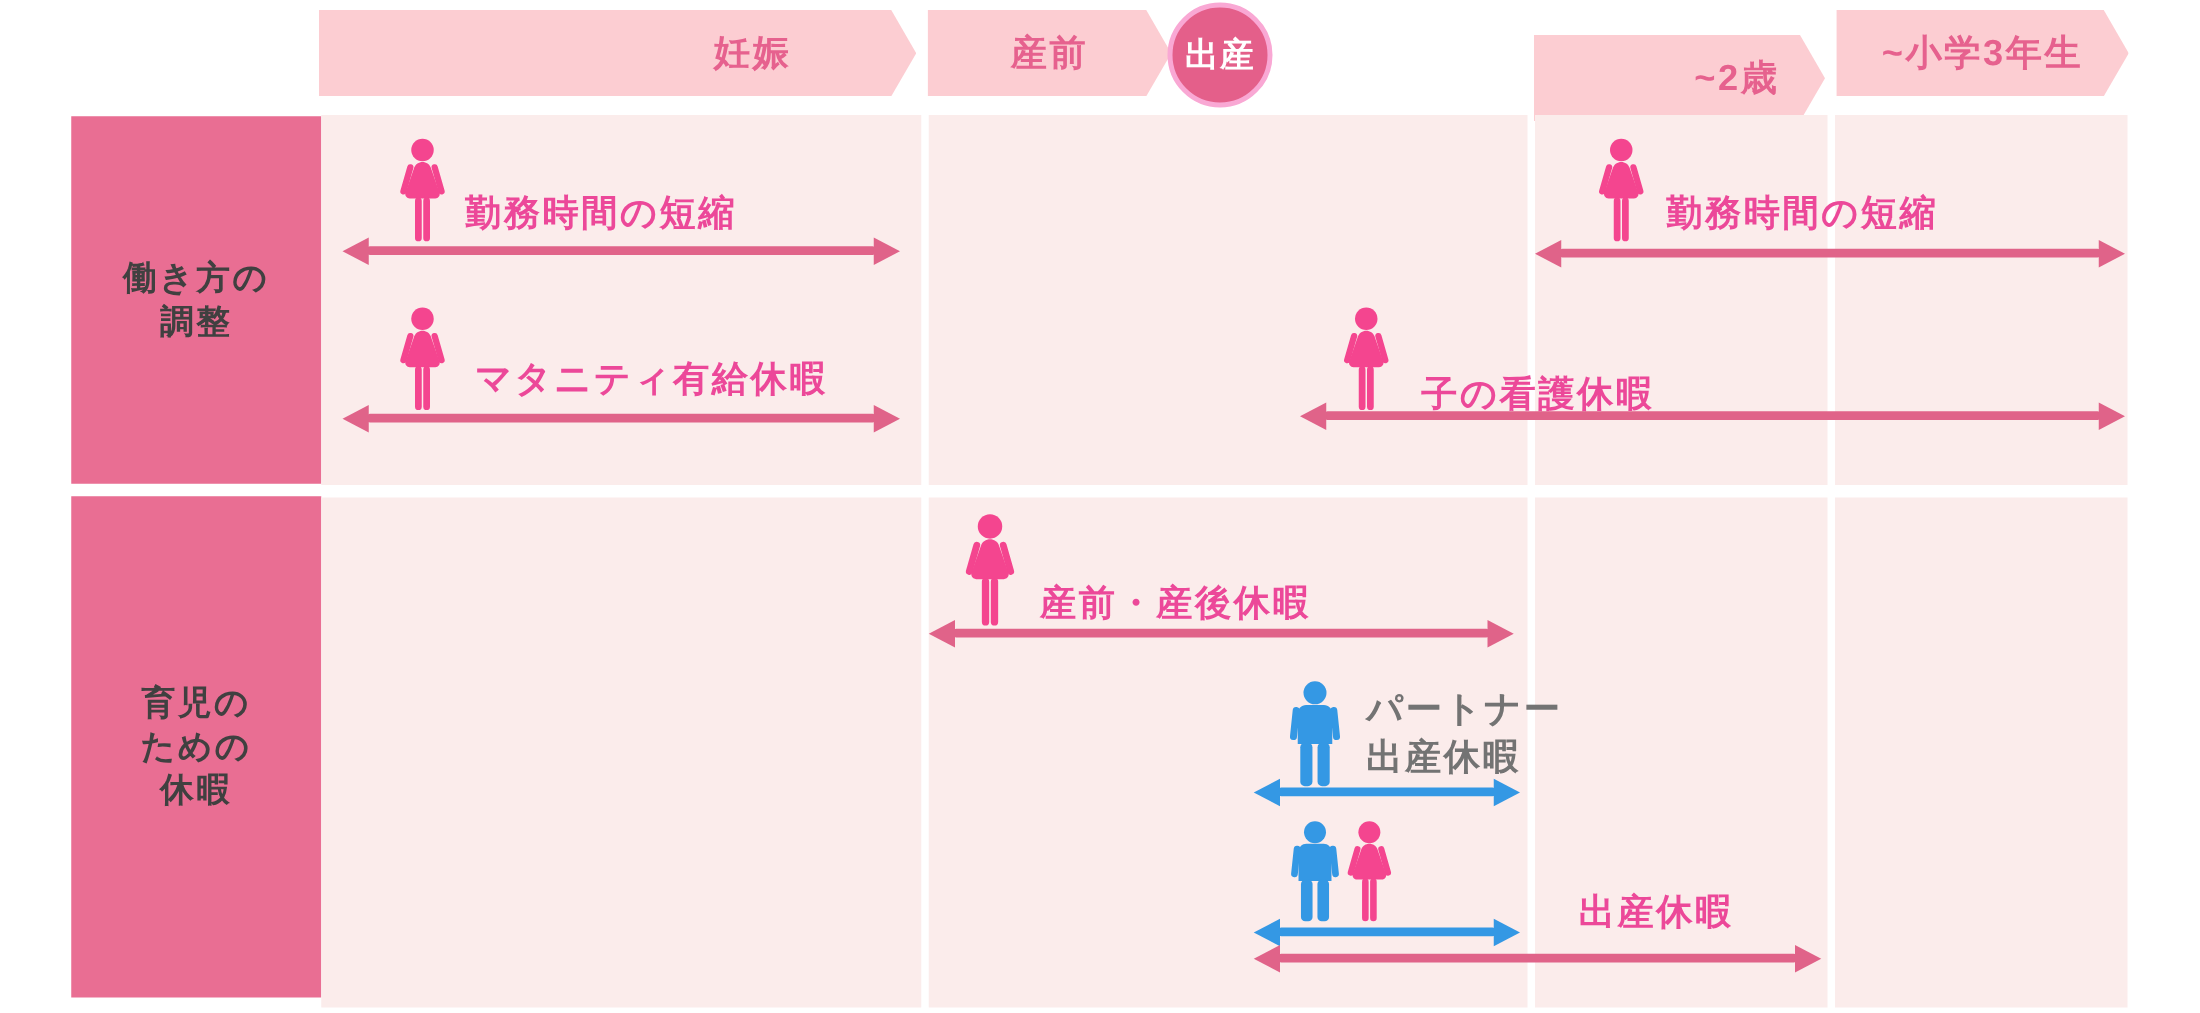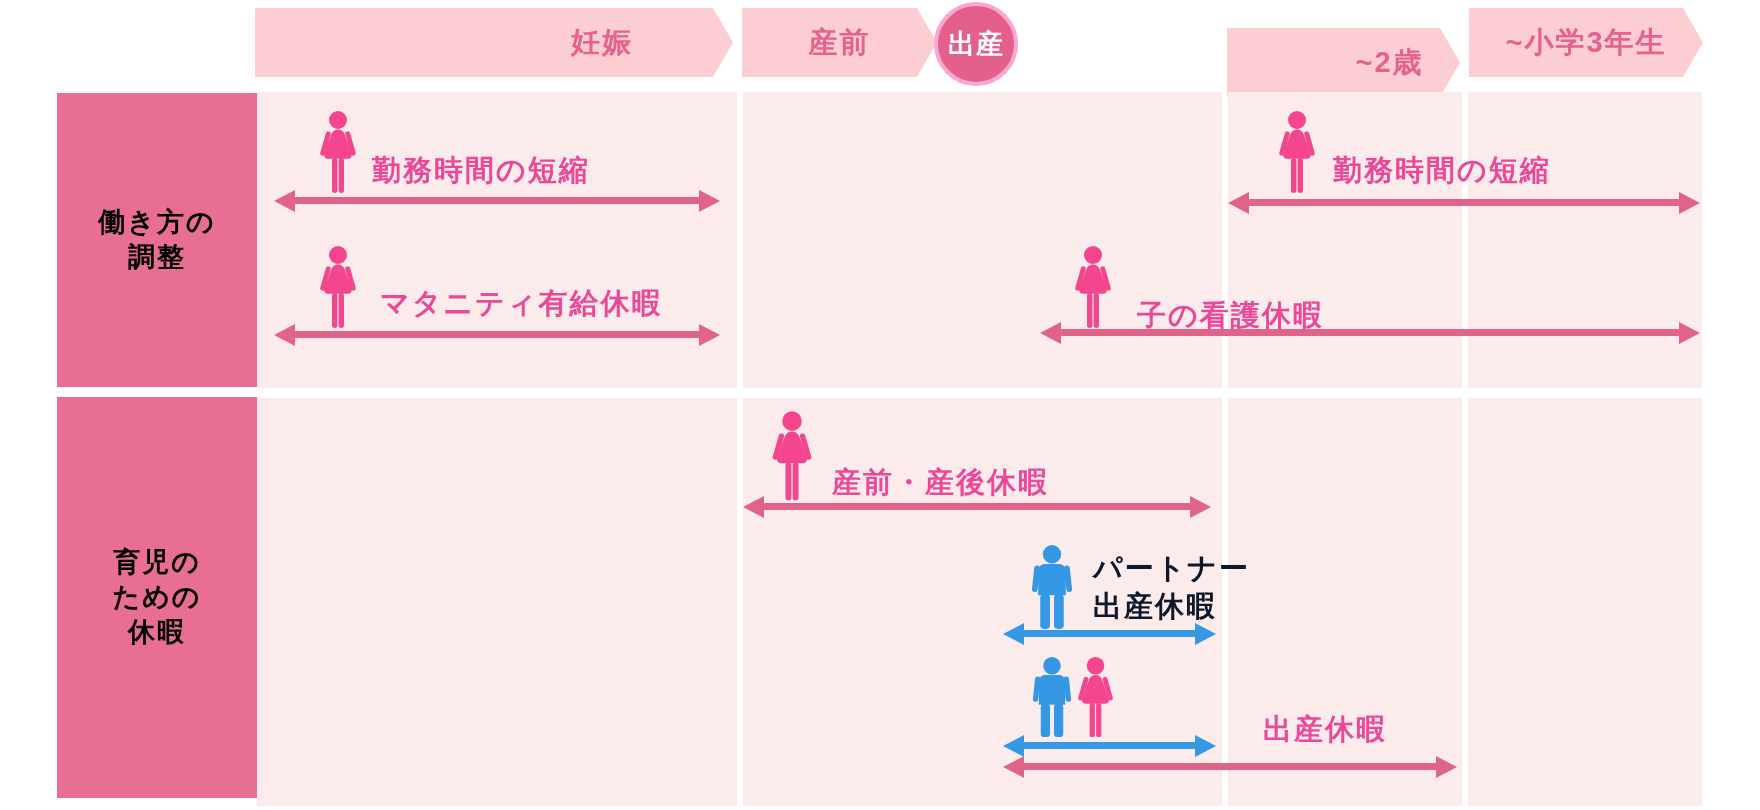--- a/index.html
+++ b/index.html
@@ -13,33 +13,33 @@
     display:flex;align-items:center;justify-content:center;font-size:29px;letter-spacing:2px;
     clip-path:polygon(0 0, calc(100% - 20px) 0, 100% 50%, calc(100% - 20px) 100%, 0 100%);
   }
   .birth-circle{
     position:absolute;left:934px;top:2px;width:84px;height:84px;border-radius:50%;
     background:#e45f8a;border:4px solid #f9a8d4;box-sizing:border-box;z-index:5;
     display:flex;align-items:center;justify-content:center;color:#ffffff;font-size:27px;letter-spacing:1px;
   }
   
   .side-box{
-    position:absolute;left:57px;width:200px;background:#e96e93;color:#000000;
+    position:absolute;left:57px;width:200px;background:#e96e93;color:#404040;
     display:flex;flex-direction:column;align-items:center;justify-content:center;
     font-size:27px;line-height:35px;letter-spacing:2px;
   }
   
   .cell{position:absolute;background:#fbeceb;}
   
   .person{position:absolute;}
   .person.woman{fill:#f4458f;}
   .person.man{fill:#3498e4;}
   
   .item-label{position:absolute;font-size:29px;color:#ec4899;letter-spacing:2px;white-space:nowrap;}
-  .item-label.blue{color:#0f172a;line-height:37px;}
+  .item-label.blue{color:#737373;line-height:37px;}
   
   .arrow{position:absolute;height:7px;border-radius:2px;}
   .arrow::before,.arrow::after{content:'';position:absolute;top:-7.5px;width:0;height:0;
     border-top:11px solid transparent;border-bottom:11px solid transparent;}
   .arrow::before{left:-20px;border-right:21px solid;}
   .arrow::after{right:-20px;border-left:21px solid;}
   .arrow.pink{background:#e06389;}
   .arrow.pink::before{border-right-color:#e06389;}
   .arrow.pink::after{border-left-color:#e06389;}
   .arrow.blue{background:#3498e4;}

